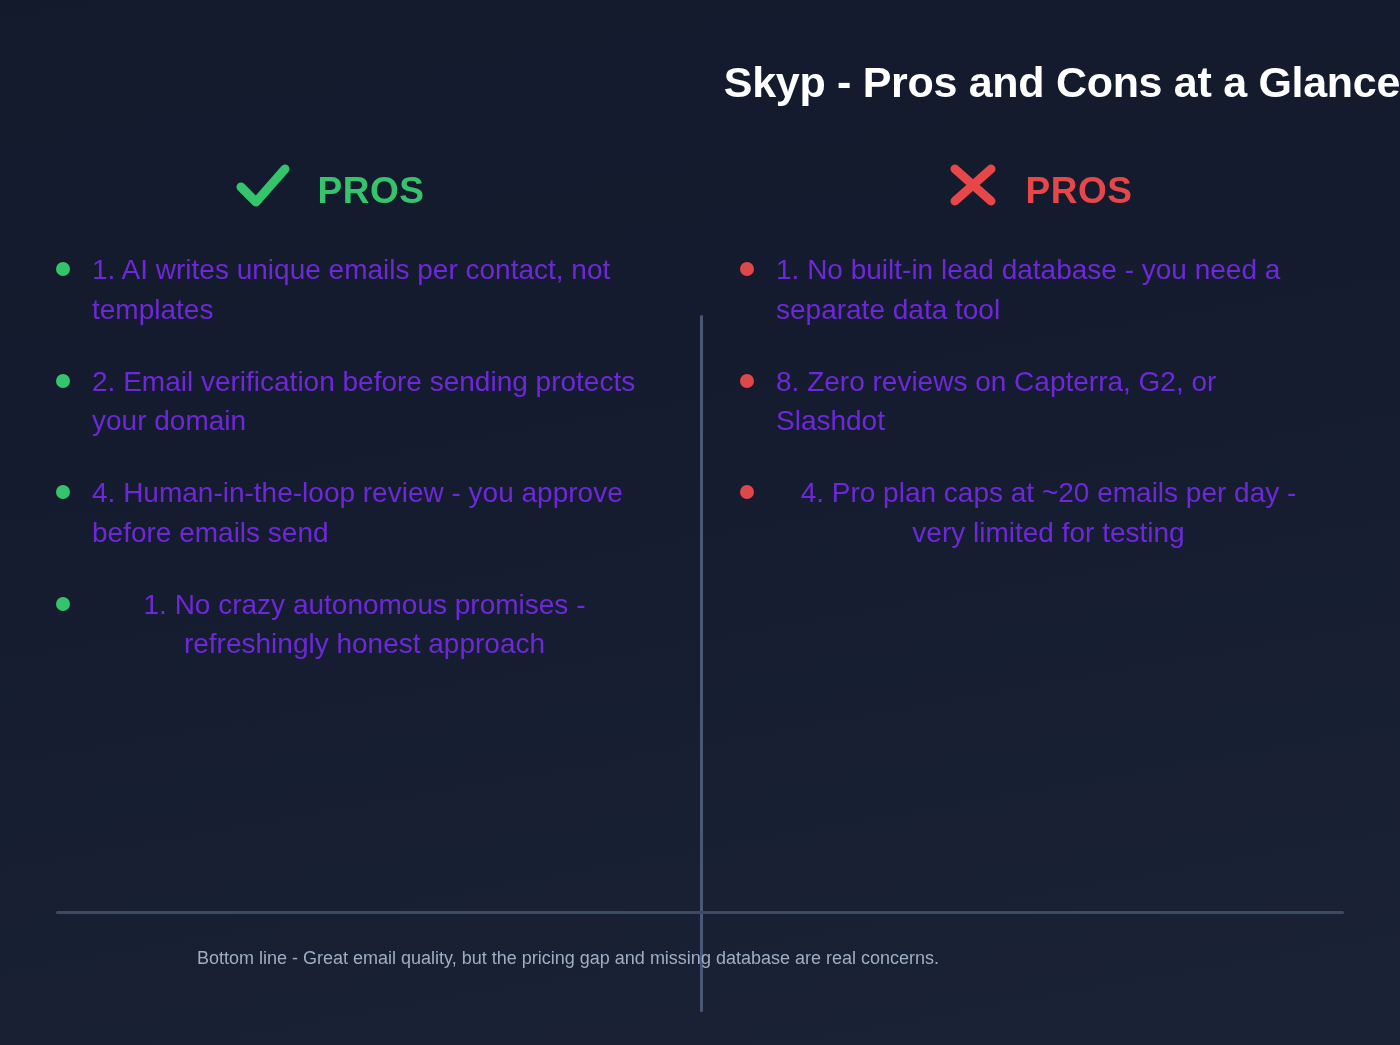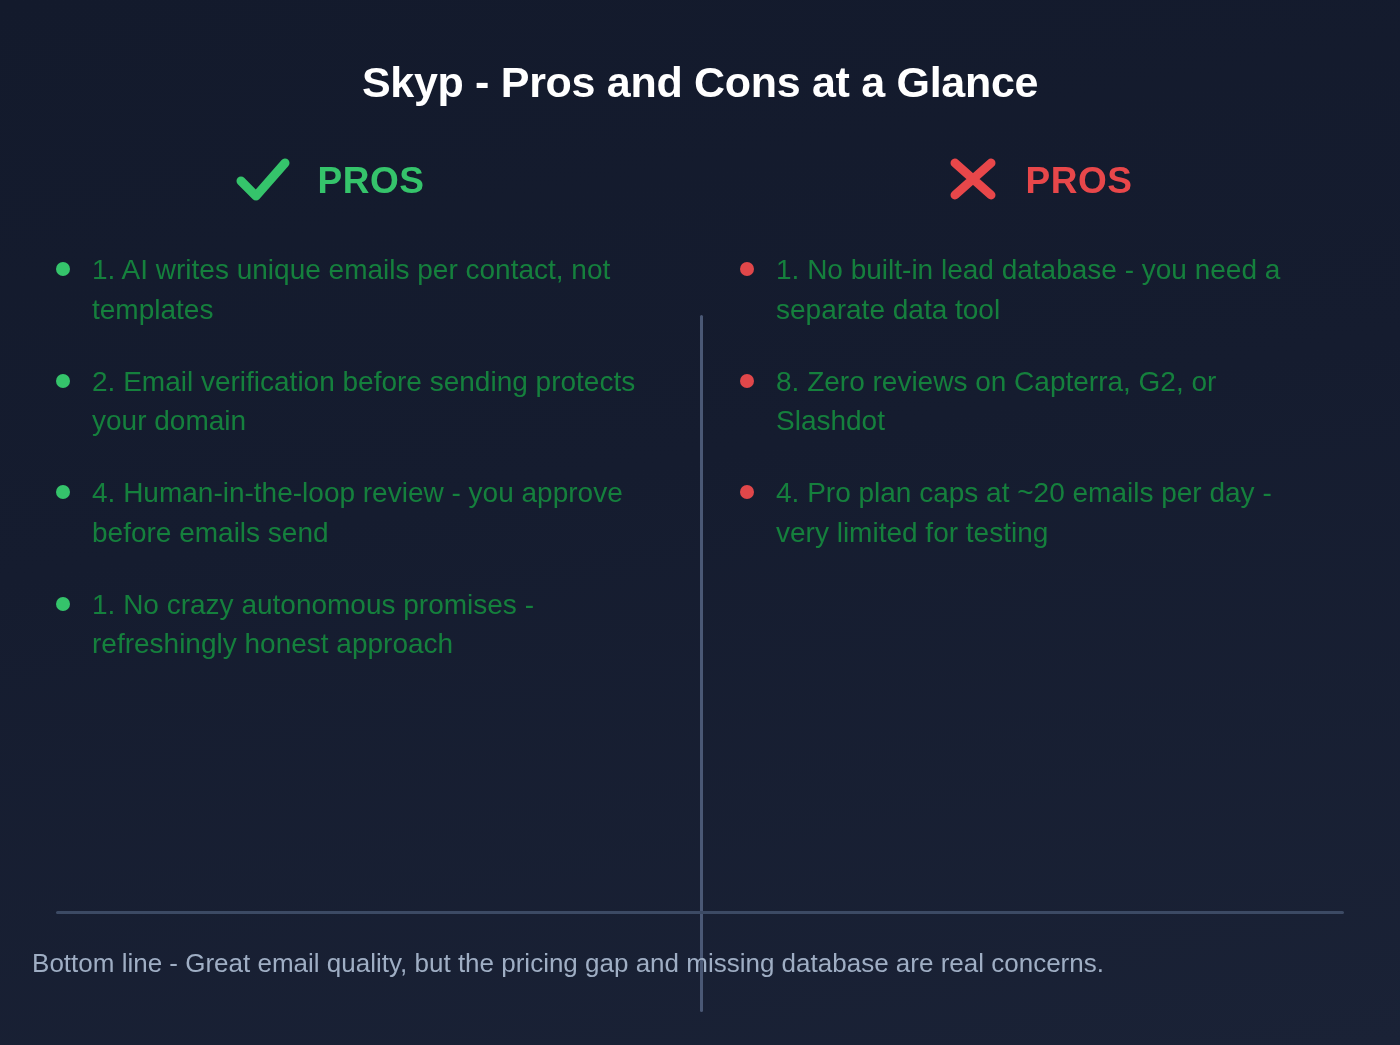--- a/index.html
+++ b/index.html
@@ -23,21 +23,21 @@
     height:1045px;
     padding: 0;
   }
 
   
   .title {
     position:absolute;
     top:58px;
     left:0;
     width:1400px;
-    text-align:center;
+    text-align:right;
     font-size:43px;
     font-weight:700;
     letter-spacing:-0.3px;
     color:#FFFFFF;
   }
 
   
   .columns {
     position:absolute;
     top:150px;
@@ -63,21 +63,21 @@
     top:165px;
     width:3px;
     height:697px;
     background:#4A5875;
     border-radius:2px;
   }
 
   
   .col-head {
     display:flex;
-    align-items:center;
+    align-items:flex-end;
     gap:28px;
     height:62px;
   }
   .col-pros .col-head { justify-content:center; padding-right:56px; }
   .col-cons .col-head { justify-content:center; padding-right:20px; }
 
   .head-icon { display:block; flex:0 0 auto; }
 
   .head-label {
     font-size:37px;
@@ -91,37 +91,37 @@
   .list {
     list-style:none;
     margin-top:38px;
   }
 
   .list li {
     display:flex;
     align-items:flex-start;
     margin-bottom:32px;
   }
-  .list li:last-child { margin-bottom:0; }
+  .list li:last-child { margin-bottom:0;text-align:center; }
 
   .bullet {
     flex:0 0 auto;
     width:14px;
     height:14px;
     border-radius:50%;
     margin-top:12px;
     margin-right:22px;
   }
   .bullet.green { background:#35C46B; }
   .bullet.red   { background:#E0474A; }
 
   .item-text {
     font-size:28px;
     line-height:1.42;
-    color:#15803d;
+    color:#6d28d9;
     font-weight:400;
     max-width:545px;
   }
 
   
   .h-rule {
     position:absolute;
     left:56px;
     top:911px;
     width:1288px;
@@ -129,21 +129,21 @@
     background:#3C4A64;
     border-radius:2px;
   }
 
   .bottom-line {
     position:absolute;
     top:948px;
     left:0;
     width:1136px;
     text-align:center;
-    font-size:26px;
+    font-size:18px;
     color:#9FAEC4;
     font-weight:400;
   }
 </style>
 </head>
 <body>
 
 <div class="card">
 
   <div class="title">Skyp - Pros and Cons at a Glance</div>

